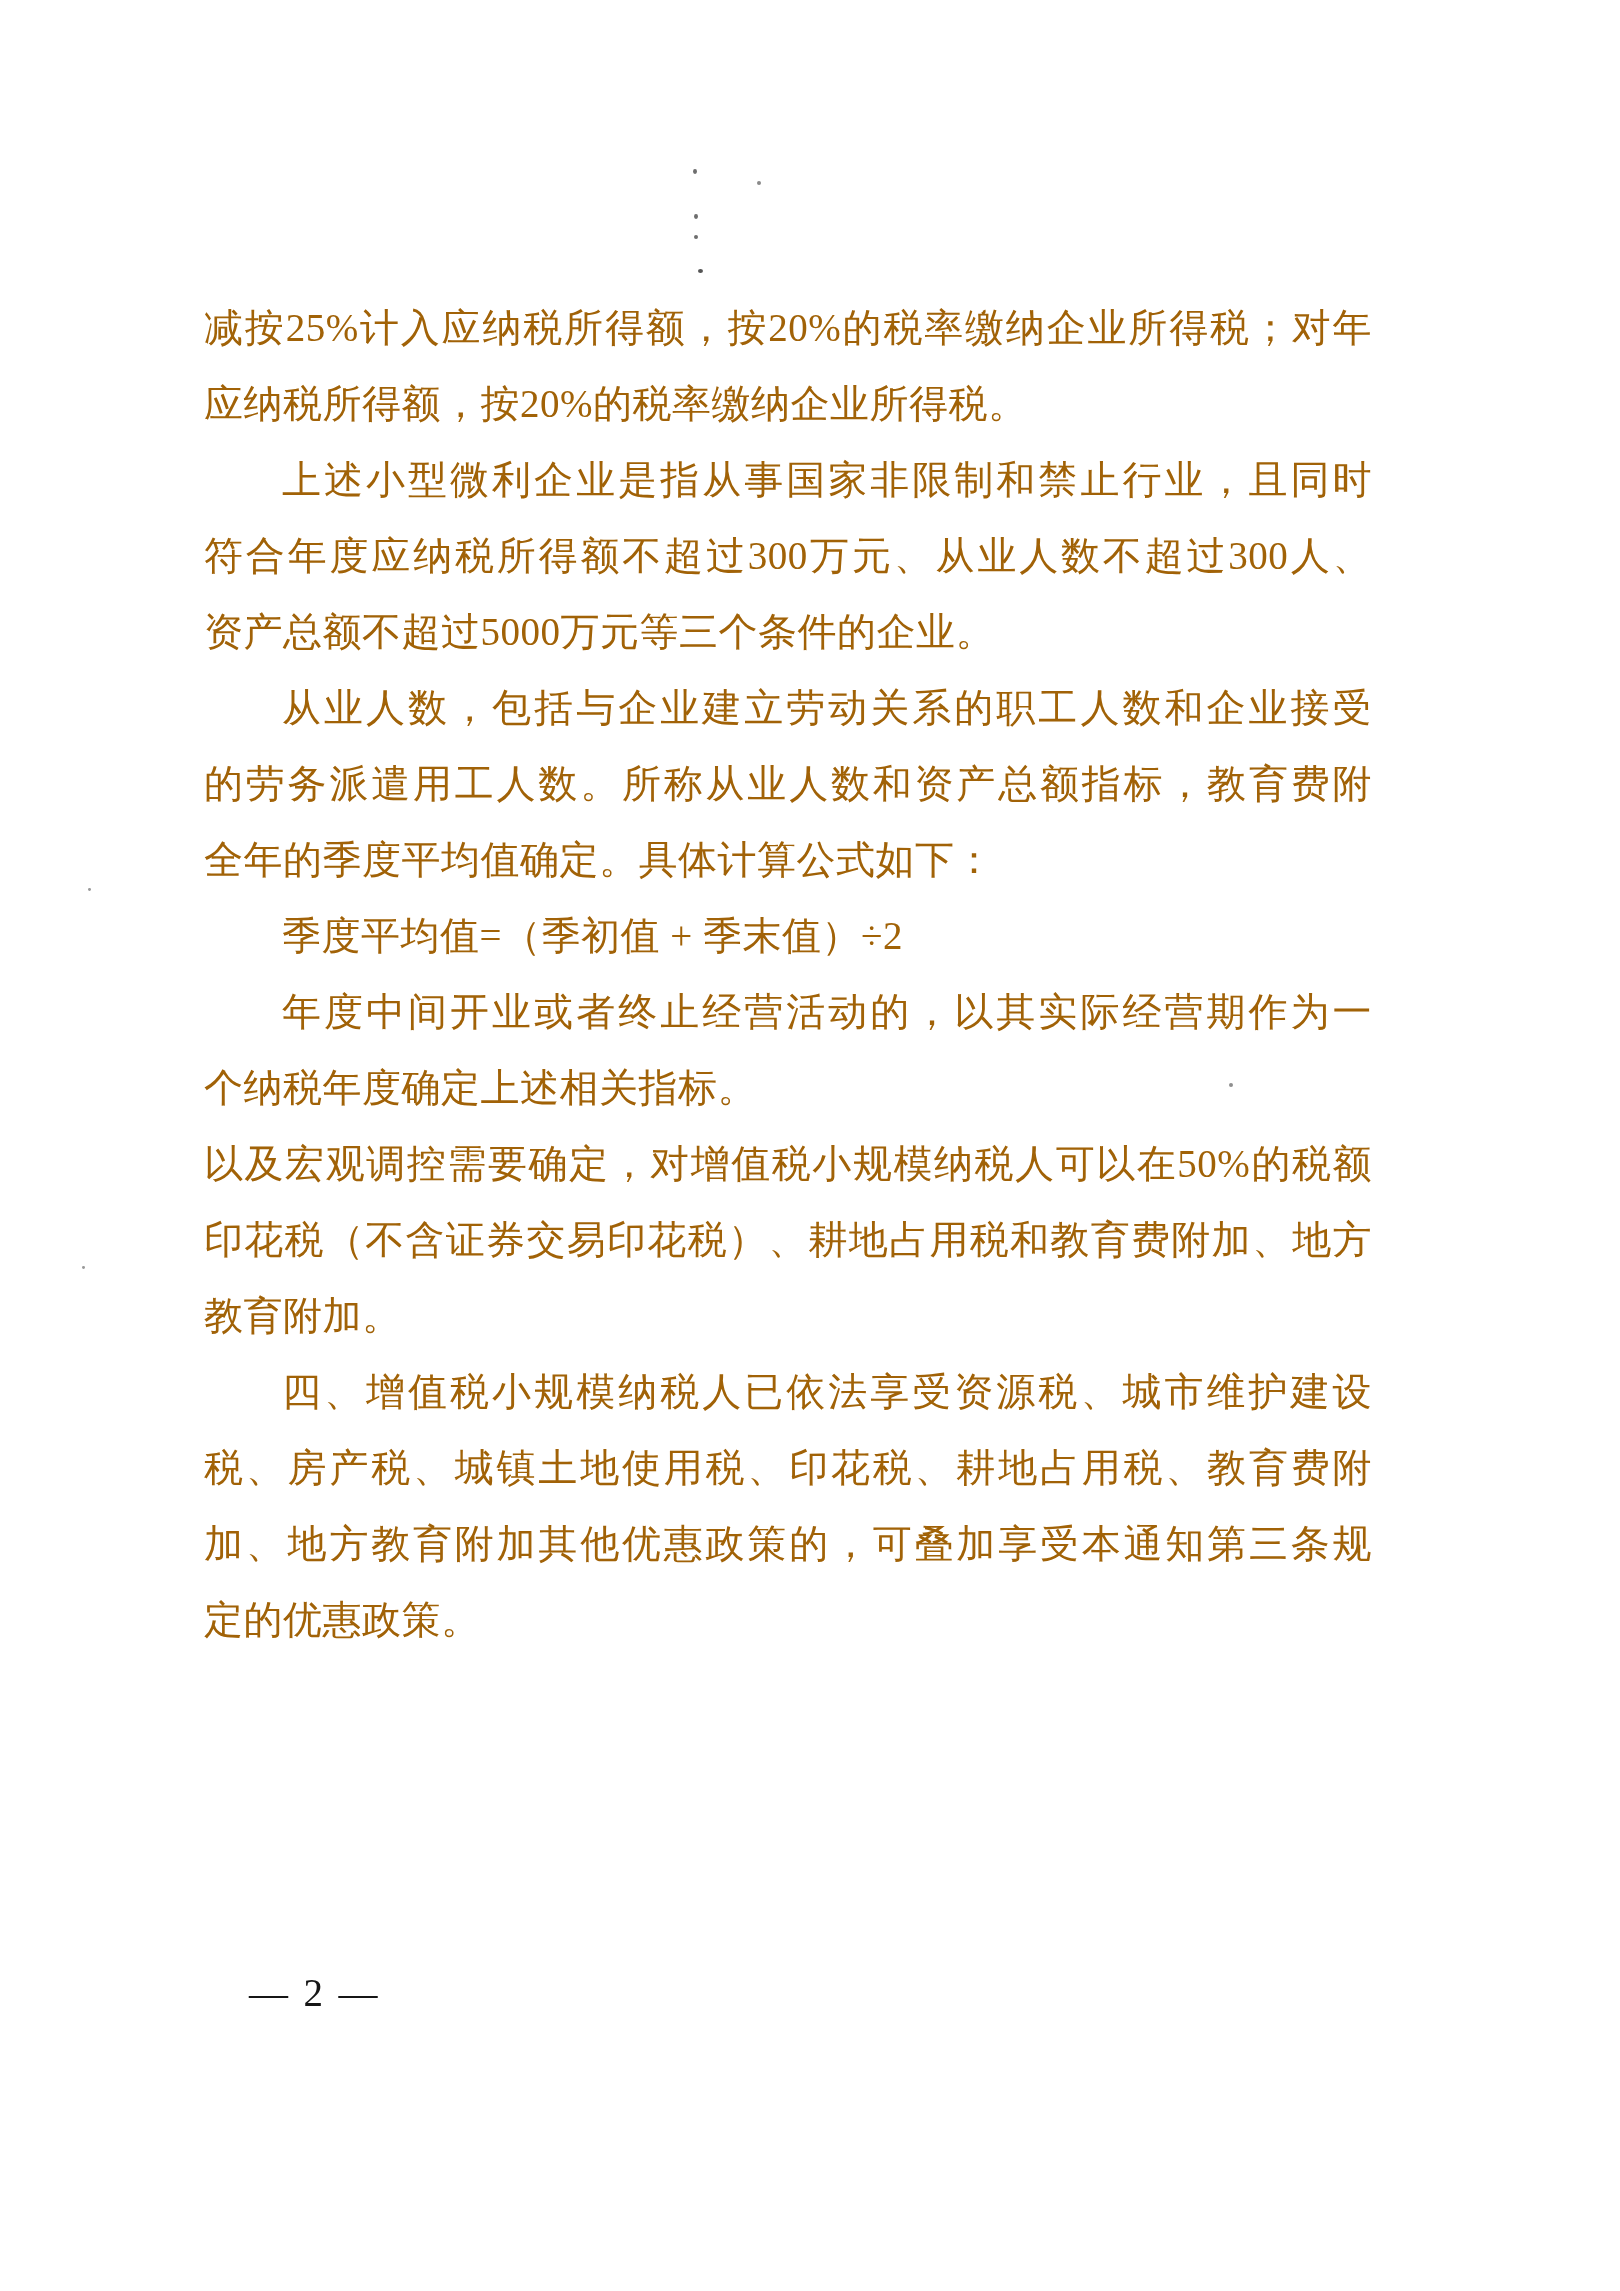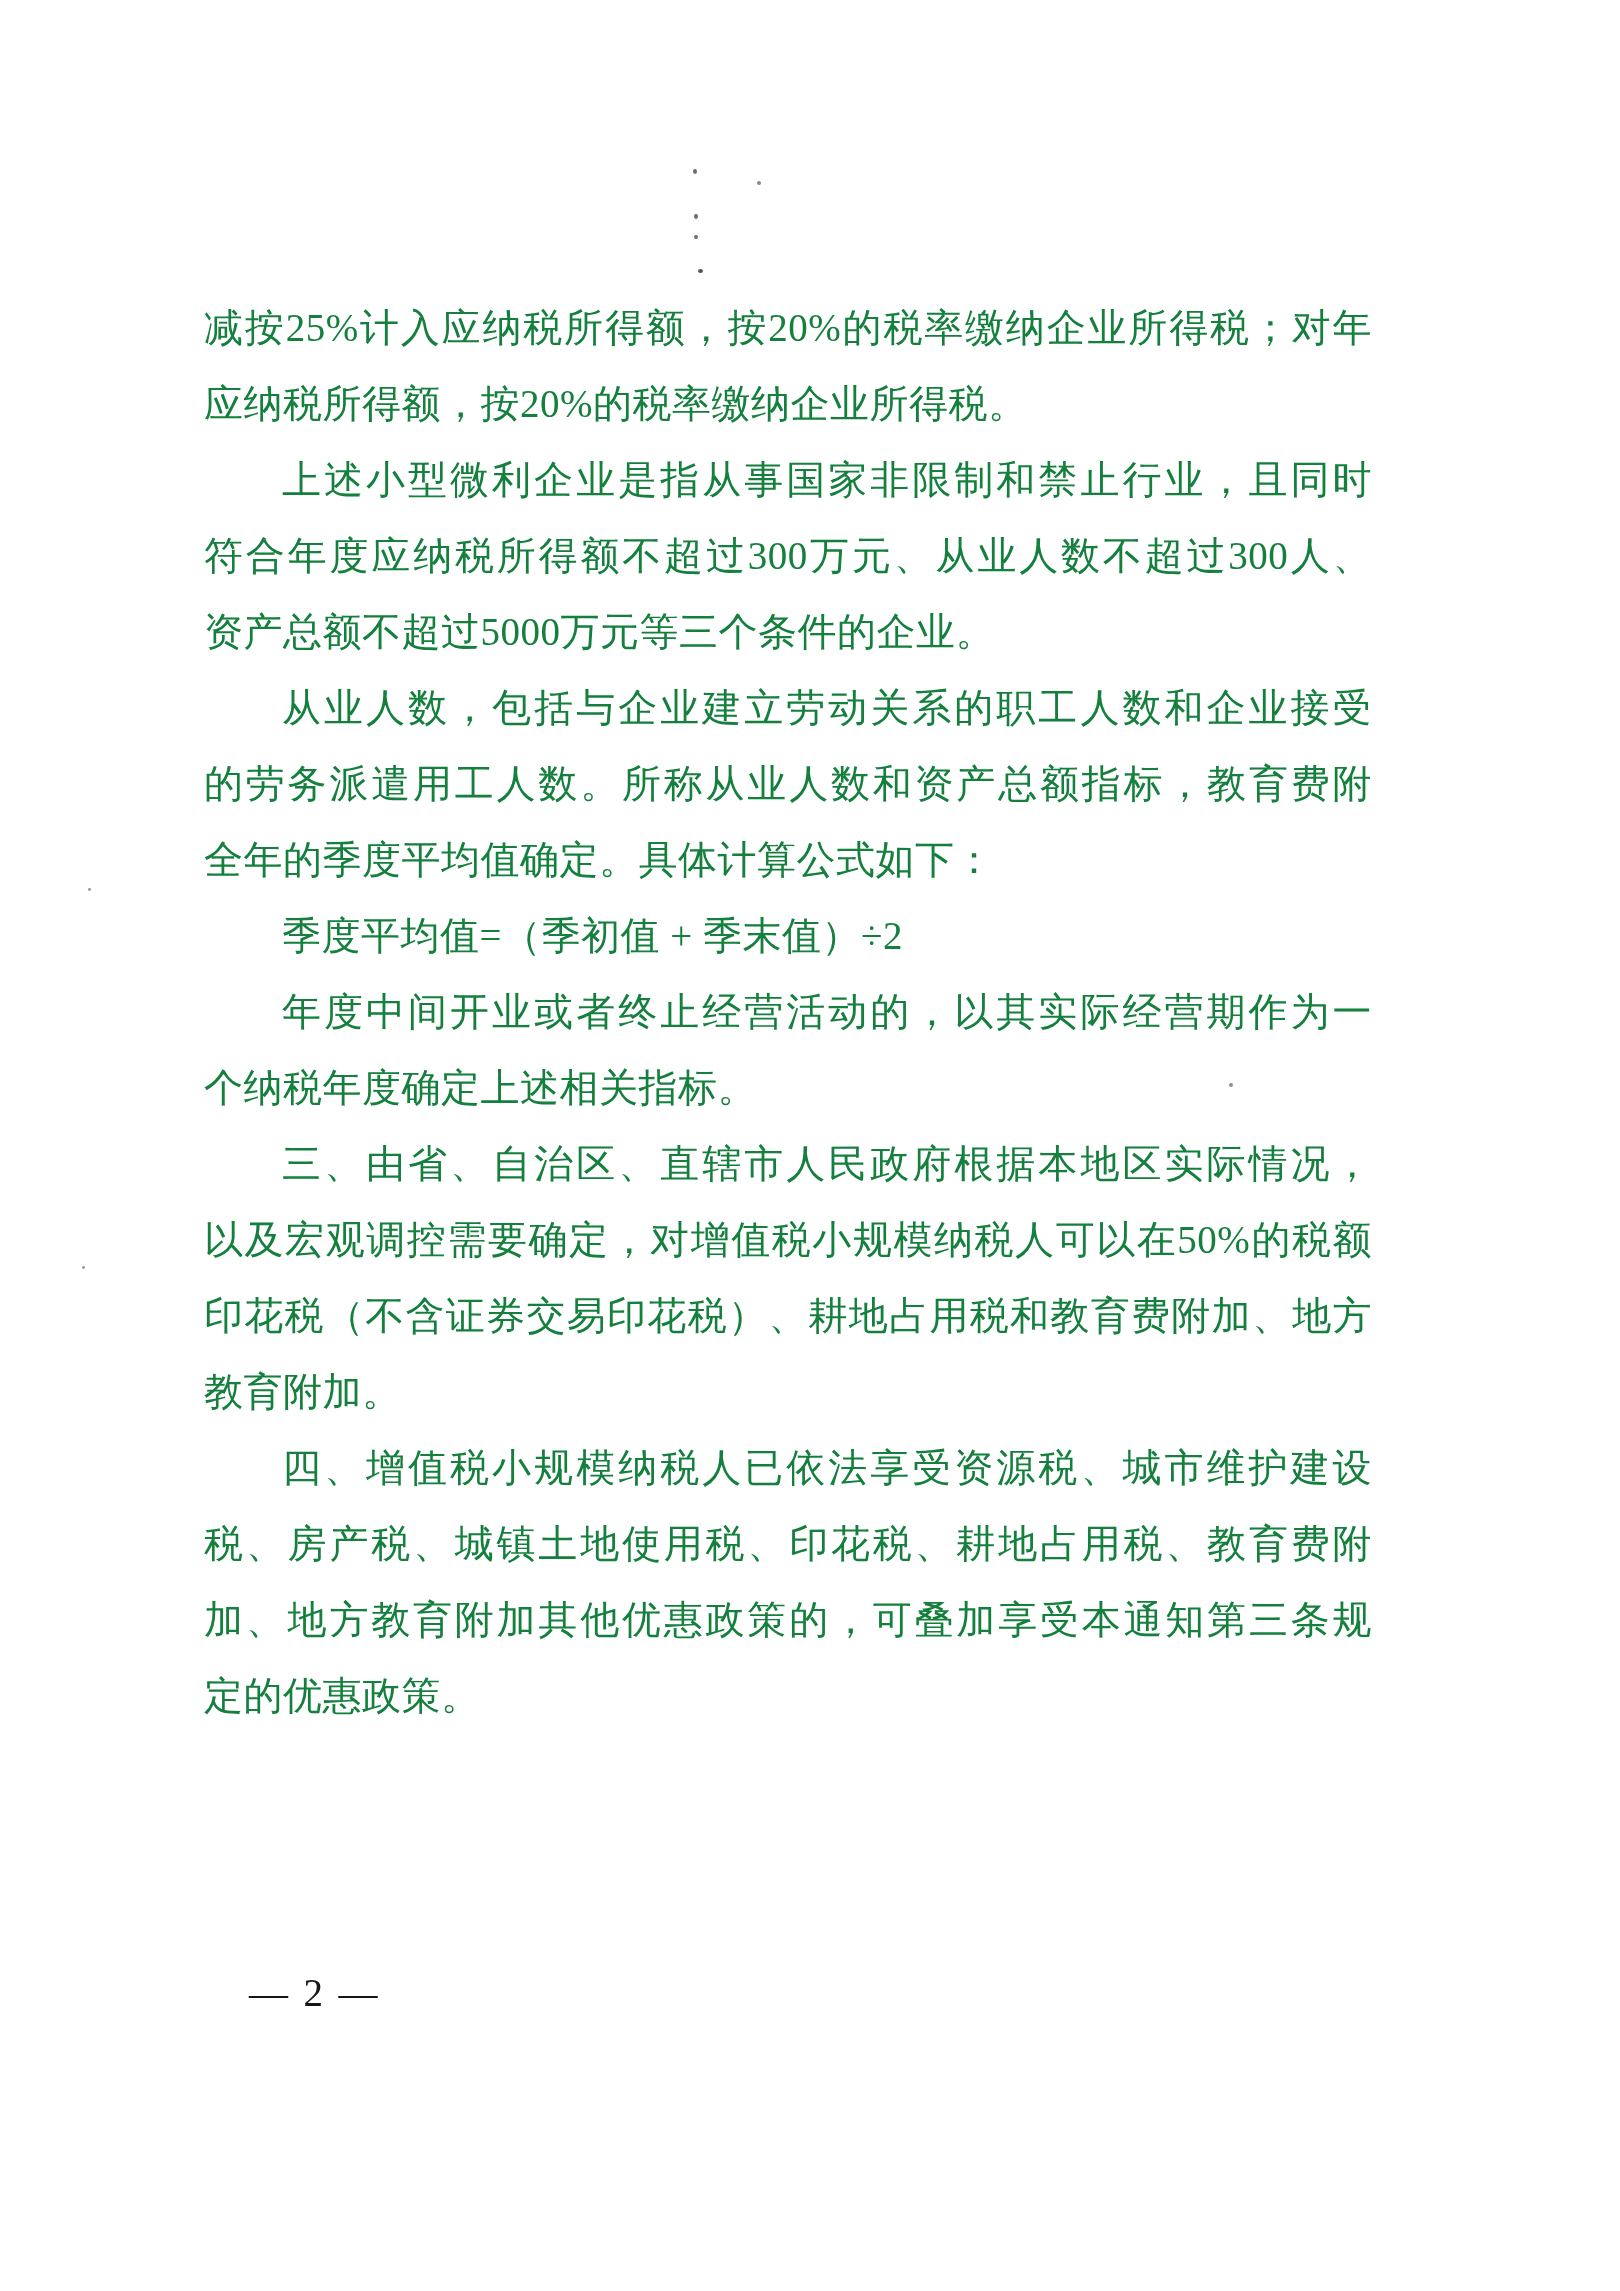--- a/index.html
+++ b/index.html
@@ -19,21 +19,21 @@
     left: 0; top: 0;
     width: 1620px;
     height: 2292px;
     background: #ffffff;
   }
   .body-text {
     position: absolute;
     left: 204px;
     top: 290px;
     width: 1168px;
-    color: #15803d;
+    color: #a16207;
   }
   .line {
     font-size: 39px;
     line-height: 76px;
     height: 76px;
     letter-spacing: 0.5px;
     white-space: normal;
     overflow: visible;
   }
   .line.indent {
@@ -76,21 +76,20 @@
       <div class="line">应纳税所得额，按20%的税率缴纳企业所得税。</div>
       <div class="line indent justify">上述小型微利企业是指从事国家非限制和禁止行业，且同时</div>
       <div class="line justify">符合年度应纳税所得额不超过300万元、从业人数不超过300人、</div>
       <div class="line">资产总额不超过5000万元等三个条件的企业。</div>
       <div class="line indent justify">从业人数，包括与企业建立劳动关系的职工人数和企业接受</div>
       <div class="line justify">的劳务派遣用工人数。所称从业人数和资产总额指标，教育费附</div>
       <div class="line">全年的季度平均值确定。具体计算公式如下：</div>
       <div class="line indent">季度平均值=（季初值 + 季末值）÷2</div>
       <div class="line indent justify">年度中间开业或者终止经营活动的，以其实际经营期作为一</div>
       <div class="line">个纳税年度确定上述相关指标。</div>
-      <div class="line indent justify">三、由省、自治区、直辖市人民政府根据本地区实际情况，</div>
       <div class="line justify">以及宏观调控需要确定，对增值税小规模纳税人可以在50%的税额</div>
       <div class="line justify">印花税（不含证券交易印花税）、耕地占用税和教育费附加、地方</div>
       <div class="line">教育附加。</div>
       <div class="line indent justify">四、增值税小规模纳税人已依法享受资源税、城市维护建设</div>
       <div class="line justify">税、房产税、城镇土地使用税、印花税、耕地占用税、教育费附</div>
       <div class="line justify">加、地方教育附加其他优惠政策的，可叠加享受本通知第三条规</div>
       <div class="line">定的优惠政策。</div>
     </div>
 
   <div class="footer">— 2 —</div>

